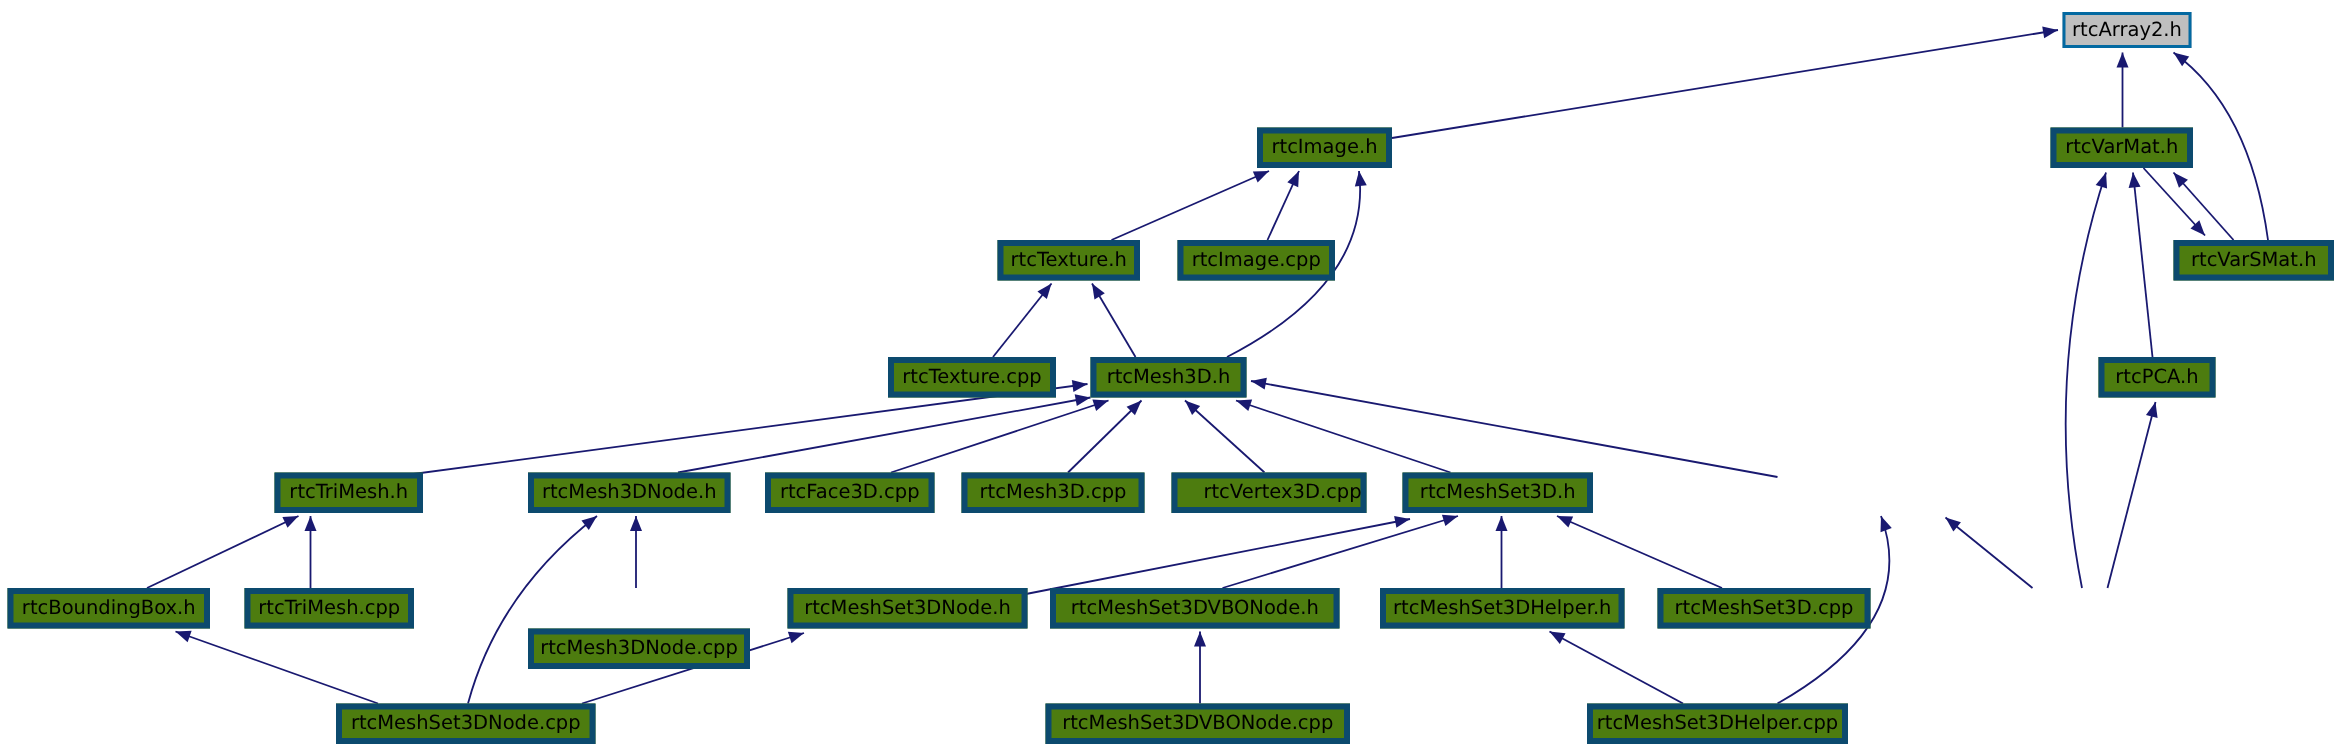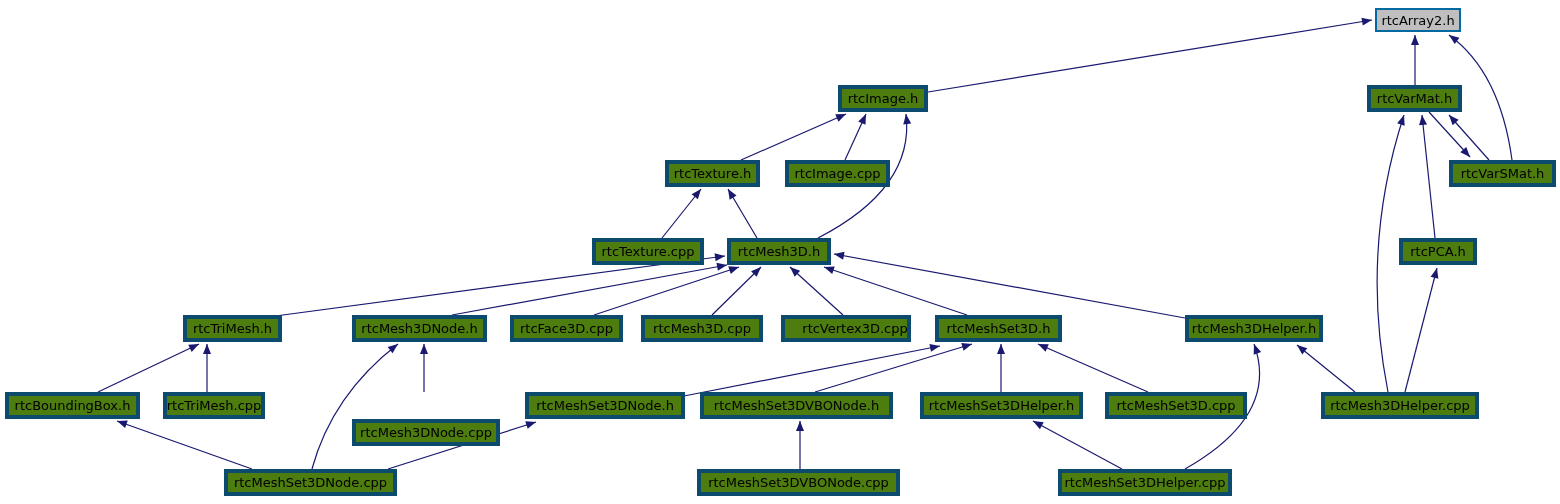--- a/index.html
+++ b/index.html
@@ -105,26 +105,24 @@
       <div class="node" style="left: 1449px; top: 160px; width: 107px; height: 27px;">rtcVarSMat.h</div>
       <div class="node" style="left: 592px; top: 238px; width: 112px; height: 27px;">rtcTexture.cpp</div>
       <div class="node" style="left: 727px; top: 238px; width: 104px; height: 27px;">rtcMesh3D.h</div>
       <div class="node" style="left: 1399px; top: 238px; width: 78px; height: 27px;">rtcPCA.h</div>
       <div class="node" style="left: 183px; top: 315px; width: 99px; height: 27px;">rtcTriMesh.h</div>
       <div class="node" style="left: 352px; top: 315px; width: 135px; height: 27px;">rtcMesh3DNode.h</div>
       <div class="node" style="left: 510px; top: 315px; width: 113px; height: 27px;">rtcFace3D.cpp</div>
       <div class="node" style="left: 641px; top: 315px; width: 122px; height: 27px;">rtcMesh3D.cpp</div>
       <div class="node" style="left: 781px; top: 315px; width: 130px; height: 27px; padding-left: 18px;">rtcVertex3D.cpp</div>
       <div class="node" style="left: 935px; top: 315px; width: 127px; height: 27px;">rtcMeshSet3D.h</div>
-      <div class="node" style="left: 1185px; top: 315px; width: 138px; height: 27px;">rtcMesh3DHelper.h</div>
       <div class="node" style="left: 5px; top: 392px; width: 135px; height: 27px;">rtcBoundingBox.h</div>
-      <div class="node" style="left: 163px; top: 392px; width: 102px; height: 27px;">rtcTriMesh.cpp</div>
+      <div class="node" style="left: 163px; top: 392px; width: 113px; height: 27px;">rtcTriMesh.cpp</div>
       <div class="node" style="left: 352px; top: 392px; width: 148px; height: 27px; margin-top: 27px;">rtcMesh3DNode.cpp</div>
       <div class="node" style="left: 525px; top: 392px; width: 160px; height: 27px;">rtcMeshSet3DNode.h</div>
       <div class="node" style="left: 700px; top: 392px; width: 193px; height: 27px;">rtcMeshSet3DVBONode.h</div>
       <div class="node" style="left: 920px; top: 392px; width: 163px; height: 27px;">rtcMeshSet3DHelper.h</div>
       <div class="node" style="left: 1105px; top: 392px; width: 142px; height: 27px;">rtcMeshSet3D.cpp</div>
-      <div class="node" style="left: 1321px; top: 392px; width: 158px; height: 27px;">rtcMesh3DHelper.cpp</div>
       <div class="node" style="left: 224px; top: 469px; width: 173px; height: 27px;">rtcMeshSet3DNode.cpp</div>
       <div class="node" style="left: 697px; top: 469px; width: 203px; height: 27px;">rtcMeshSet3DVBONode.cpp</div>
       <div class="node" style="left: 1058px; top: 469px; width: 174px; height: 27px;">rtcMeshSet3DHelper.cpp</div>
     </div>
 </div>
 
 </body></html>

